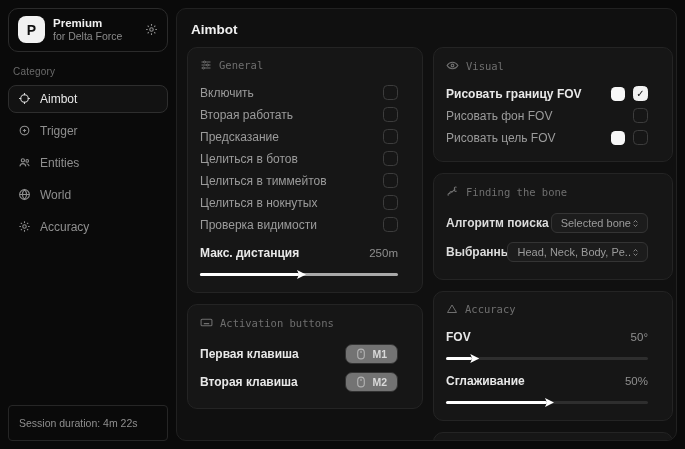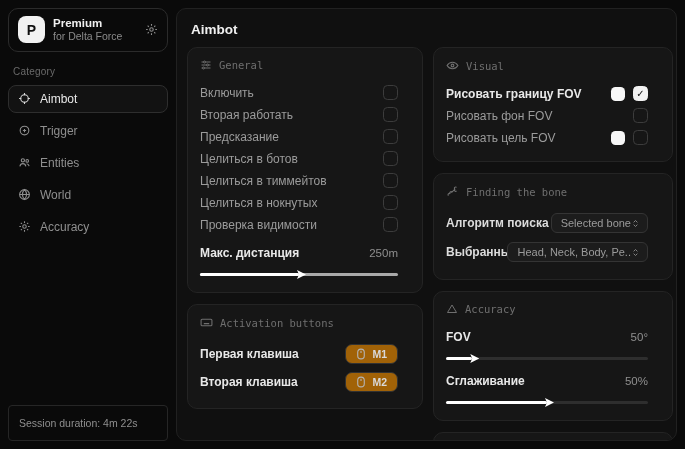--- a/index.html
+++ b/index.html
@@ -87,21 +87,21 @@
   .select-btn {
     display:flex; align-items:center; background:#1c1c1c; border:1px solid #343434;
     border-radius:6px; padding:3px 7px 3px 9px; font-size:11px; color:#9b9b9b;
     max-width:148px; cursor:pointer; white-space:nowrap; flex-shrink:0;
   }
   .select-btn .sel-val { overflow:hidden; text-overflow:ellipsis; }
   .select-btn .uf-icon { display:flex; color:#8a8a8a; flex-shrink:0; }
   .bone-label { overflow:hidden; white-space:nowrap; flex:1; color:#dcdcdc; font-weight:bold; }
   
   .key-btn {
-    display:flex; align-items:center; gap:6px; background:#a16207; border:1px solid #323232;
+    display:flex; align-items:center; gap:6px; background:#737373; border:1px solid #323232;
     border-radius:7px; padding:3px 10px; font-size:10.5px; font-weight:bold; color:#d9d9d9; cursor:pointer;
   }
   .key-btn .km-icon { display:flex; color:#b5b5b5; }
   .act-row { min-height:27px; }
   svg { display:block; }
 </style>
 </head>
 <body>
 
 <div class="sidebar">

